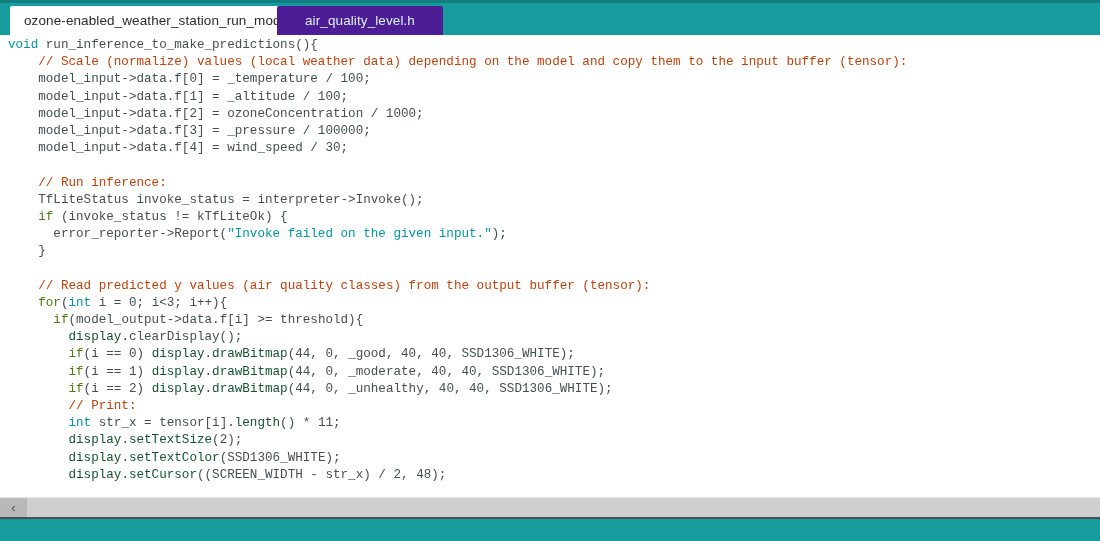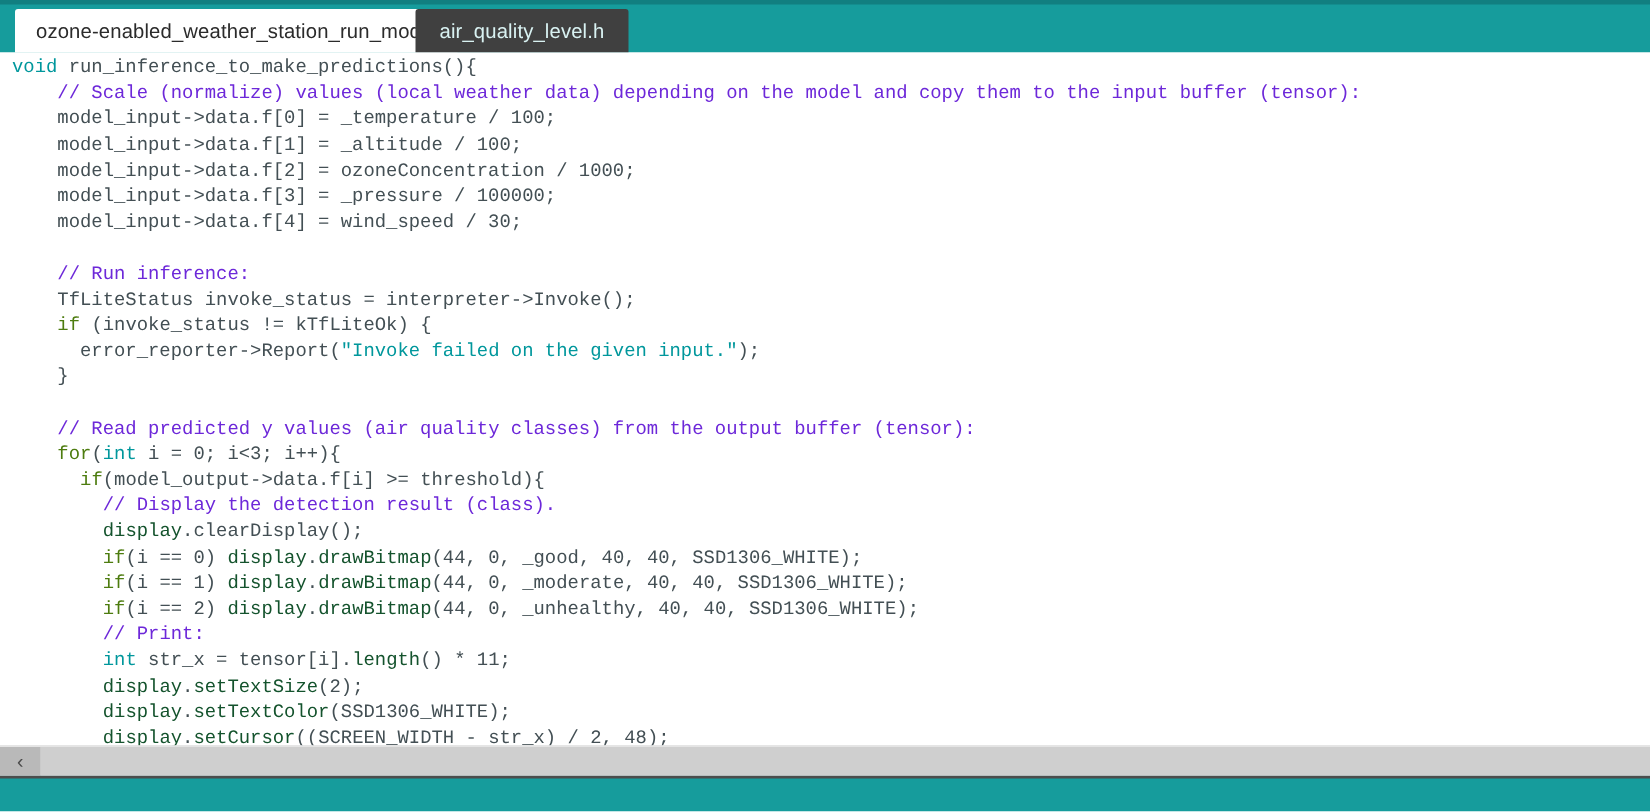--- a/index.html
+++ b/index.html
@@ -55,22 +55,22 @@
   .tab.active {
     left: 10px;
     padding: 0 14px 0 14px;
     background: #ffffff;
     color: #2b2b2b;
     border-top-left-radius: 2px;
     border-top-right-radius: 2px;
   }
   .tab.inactive {
     left: 277px;
-    padding: 0 16px;
-    background: #404040;
+    padding: 0 28px;
+    background: #4c1d95;
     color: #d9f2f2;
     border-top-left-radius: 2px;
     border-top-right-radius: 2px;
   }
 
   
   .editor {
     position: relative;
     flex: 1 1 auto;
     background: #ffffff;
@@ -88,21 +88,21 @@
     line-height: 17.2px;
     color: #434f54;
     white-space: pre;
     tab-size: 2;
   }
   .code .ln { display: block; height: 17.2px; }
 
   
   .kw   { color: #00979c; }            
   .ctl  { color: #4d7c0f; }            
-  .cmt  { color: #6d28d9; }            
+  .cmt  { color: #c2410c; }            
   .str  { color: #00979c; }            
   .fn   { color: #14532d; }
   .pln  { color: #434f54; }
 
   
   .hscroll {
     position: relative;
     flex: 0 0 auto;
     height: 19px;
     background: #cfcfcf;
@@ -155,21 +155,20 @@
 </span><span class="ln"><span class="pln"></span>
 </span><span class="ln"><span class="pln">    </span><span class="cmt">// Run inference:</span>
 </span><span class="ln"><span class="pln">    TfLiteStatus invoke_status = interpreter-&gt;Invoke();</span>
 </span><span class="ln"><span class="pln">    </span><span class="ctl">if</span><span class="pln"> (invoke_status != kTfLiteOk) {</span>
 </span><span class="ln"><span class="pln">      error_reporter-&gt;Report(</span><span class="str">"Invoke failed on the given input."</span><span class="pln">);</span>
 </span><span class="ln"><span class="pln">    }</span>
 </span><span class="ln"><span class="pln"></span>
 </span><span class="ln"><span class="pln">    </span><span class="cmt">// Read predicted y values (air quality classes) from the output buffer (tensor):</span>
 </span><span class="ln"><span class="pln">    </span><span class="ctl">for</span><span class="pln">(</span><span class="kw">int</span><span class="pln"> i = 0; i&lt;3; i++){</span>
 </span><span class="ln"><span class="pln">      </span><span class="ctl">if</span><span class="pln">(model_output-&gt;data.f[i] &gt;= threshold){</span>
-</span><span class="ln"><span class="pln">        </span><span class="cmt">// Display the detection result (class).</span>
 </span><span class="ln"><span class="pln">        </span><span class="fn">display</span><span class="pln">.clearDisplay();</span>
 </span><span class="ln"><span class="pln">        </span><span class="ctl">if</span><span class="pln">(i == 0) </span><span class="fn">display</span><span class="pln">.</span><span class="fn">drawBitmap</span><span class="pln">(44, 0, _good, 40, 40, SSD1306_WHITE);</span>
 </span><span class="ln"><span class="pln">        </span><span class="ctl">if</span><span class="pln">(i == 1) </span><span class="fn">display</span><span class="pln">.</span><span class="fn">drawBitmap</span><span class="pln">(44, 0, _moderate, 40, 40, SSD1306_WHITE);</span>
 </span><span class="ln"><span class="pln">        </span><span class="ctl">if</span><span class="pln">(i == 2) </span><span class="fn">display</span><span class="pln">.</span><span class="fn">drawBitmap</span><span class="pln">(44, 0, _unhealthy, 40, 40, SSD1306_WHITE);</span>
 </span><span class="ln"><span class="pln">        </span><span class="cmt">// Print:</span>
 </span><span class="ln"><span class="pln">        </span><span class="kw">int</span><span class="pln"> str_x = tensor[i].</span><span class="fn">length</span><span class="pln">() * 11;</span>
 </span><span class="ln"><span class="pln">        </span><span class="fn">display</span><span class="pln">.</span><span class="fn">setTextSize</span><span class="pln">(2);</span>
 </span><span class="ln"><span class="pln">        </span><span class="fn">display</span><span class="pln">.</span><span class="fn">setTextColor</span><span class="pln">(SSD1306_WHITE);</span>
 </span><span class="ln"><span class="pln">        </span><span class="fn">display</span><span class="pln">.</span><span class="fn">setCursor</span><span class="pln">((SCREEN_WIDTH - str_x) / 2, 48);</span>
 </span></pre>

